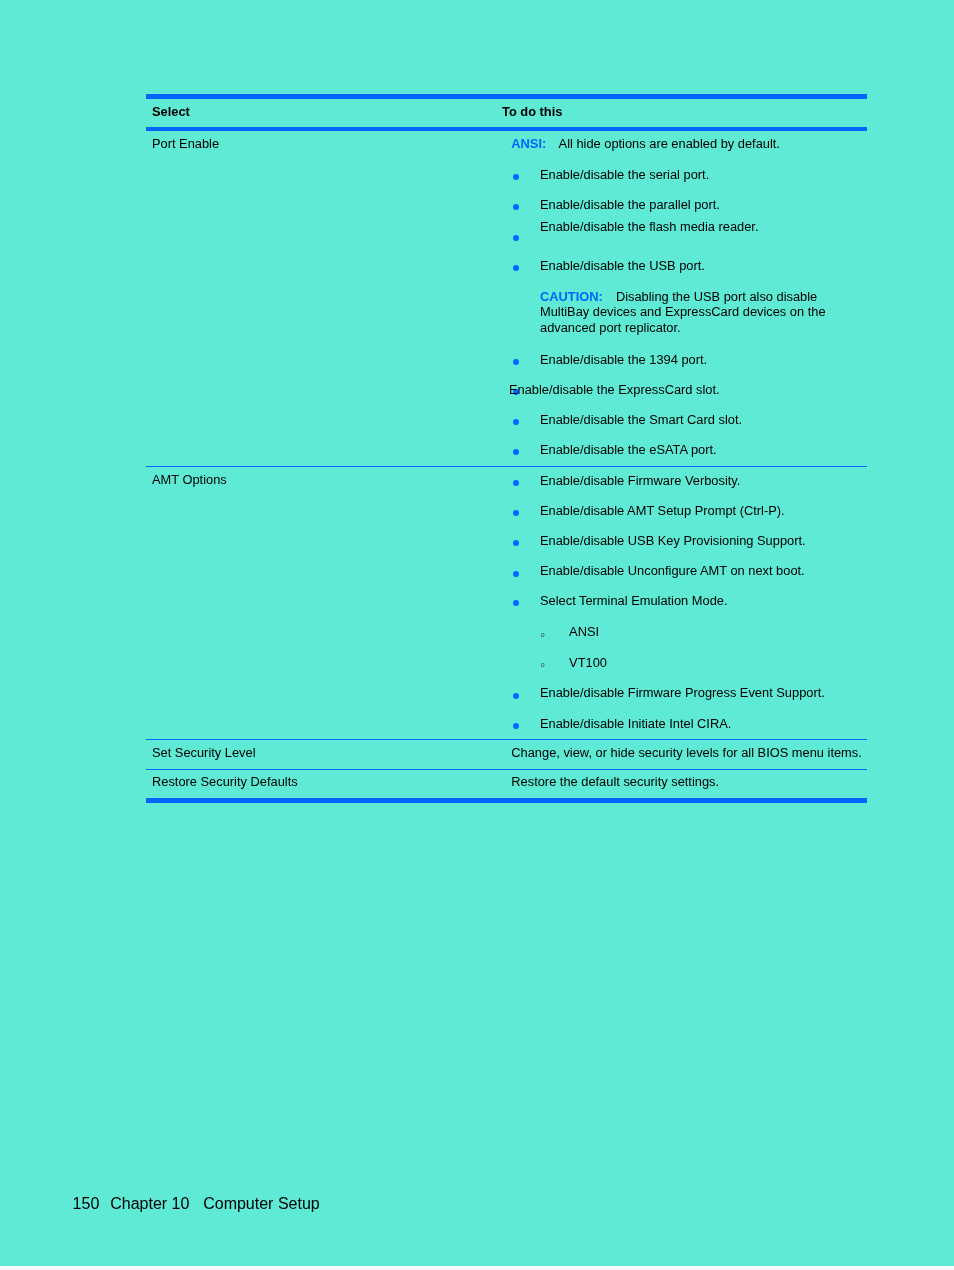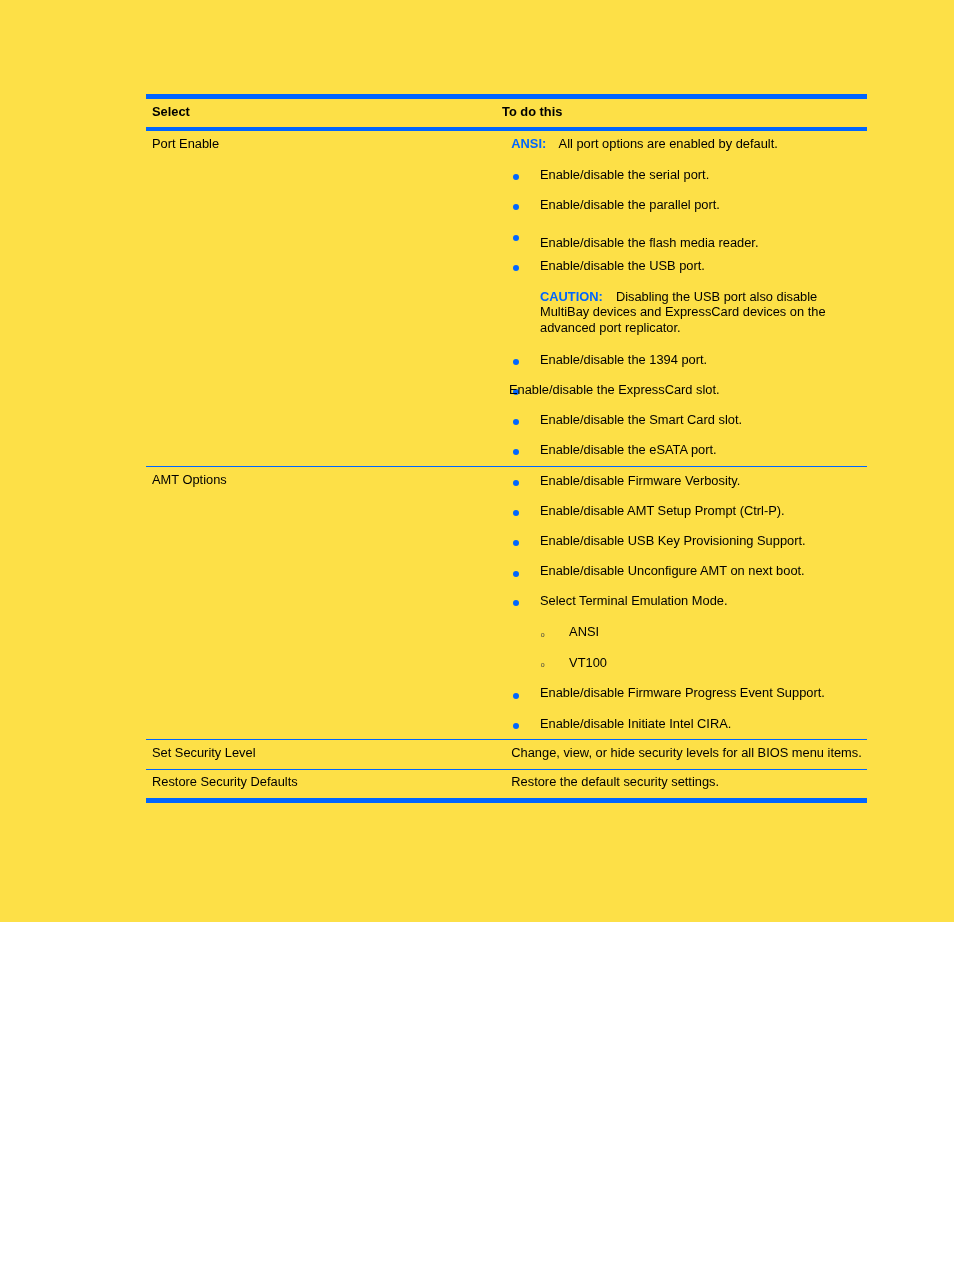--- a/index.html
+++ b/index.html
@@ -1,18 +1,18 @@
 <!DOCTYPE html>
 <html><head>
 <meta charset="utf-8">
 <title>Computer Setup</title>
 <style>
   html,body{margin:0;padding:0;background:#ffffff;}
   body{width:954px;height:1270px;font-family:"Liberation Sans",sans-serif;color:#000000;font-size:12.85px;-webkit-font-smoothing:antialiased;}
-  .page{position:relative;width:954px;height:922px;overflow:hidden;background:#fde047;}
+  .page{position:relative;width:954px;height:1266px;overflow:hidden;background:#5eead4;}
   .rule{position:absolute;left:146px;width:721px;background:#0066ff;}
   .t{position:absolute;white-space:pre;line-height:15.8px;}
   .bold{font-weight:bold;}
   .acc{color:#0066ff;font-weight:bold;}
   .gap{display:inline-block;width:12.3px;}
   .gap2{display:inline-block;width:13.1px;}
   .bul{position:absolute;width:6px;height:6px;border-radius:50%;background:#0066ff;}
   .sbul{position:absolute;font-size:7px;line-height:7px;color:#3f3f3f;font-family:"Liberation Sans",sans-serif;}
   .footer{position:absolute;font-size:16px;white-space:pre;line-height:18px;}
   .grp{position:static;}
@@ -31,27 +31,27 @@
   <div class="rule" style="top:768.8px;height:1.4px"></div>
   <div class="rule" style="top:797.7px;height:5.1px"></div>
 
   <div class="grp">
   <div class="t bold" style="left:152px;top:103.9px">Select</div>
   <div class="t bold" style="left:502px;top:103.9px">To do this</div>
   </div>
 
   <div class="grp">
   <div class="t" style="left:152px;top:135.9px">Port Enable</div>
-  <div class="t" style="left:511.3px;top:136.3px"><span class="acc">ANSI:</span><span class="gap"></span><span>All port options are enabled by default.</span></div>
+  <div class="t" style="left:511.3px;top:136.3px"><span class="acc">ANSI:</span><span class="gap"></span><span>All hide options are enabled by default.</span></div>
   <div class="bul" style="left:512.7px;top:173.7px"></div>
   <div class="t" style="left:540px;top:166.6px">Enable/disable the serial port.</div>
   <div class="bul" style="left:512.7px;top:204.1px"></div>
   <div class="t" style="left:540px;top:197px">Enable/disable the parallel port.</div>
   <div class="bul" style="left:512.7px;top:235px"></div>
-  <div class="t" style="left:540px;top:235px">Enable/disable the flash media reader.</div>
+  <div class="t" style="left:540px;top:219px">Enable/disable the flash media reader.</div>
   <div class="bul" style="left:512.7px;top:265.4px"></div>
   <div class="t" style="left:540px;top:258.3px">Enable/disable the USB port.</div>
   <div class="t" style="left:540px;top:288.6px"><span class="acc">CAUTION:</span><span class="gap2"></span><span>Disabling the USB port also disable</span></div>
   <div class="t" style="left:540px;top:304.2px">MultiBay devices and ExpressCard devices on the</div>
   <div class="t" style="left:540px;top:320px">advanced port replicator.</div>
   <div class="bul" style="left:512.7px;top:358.8px"></div>
   <div class="t" style="left:540px;top:351.7px">Enable/disable the 1394 port.</div>
   <div class="bul" style="left:512.7px;top:388.8px"></div>
   <div class="t" style="left:509px;top:381.7px">Enable/disable the ExpressCard slot.</div>
   <div class="bul" style="left:512.7px;top:419px"></div>

